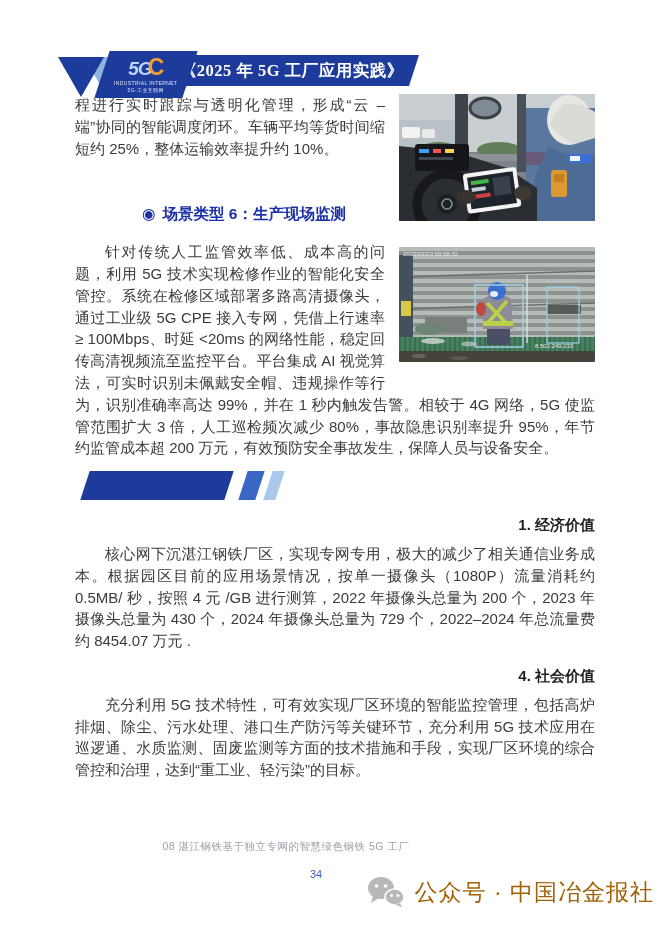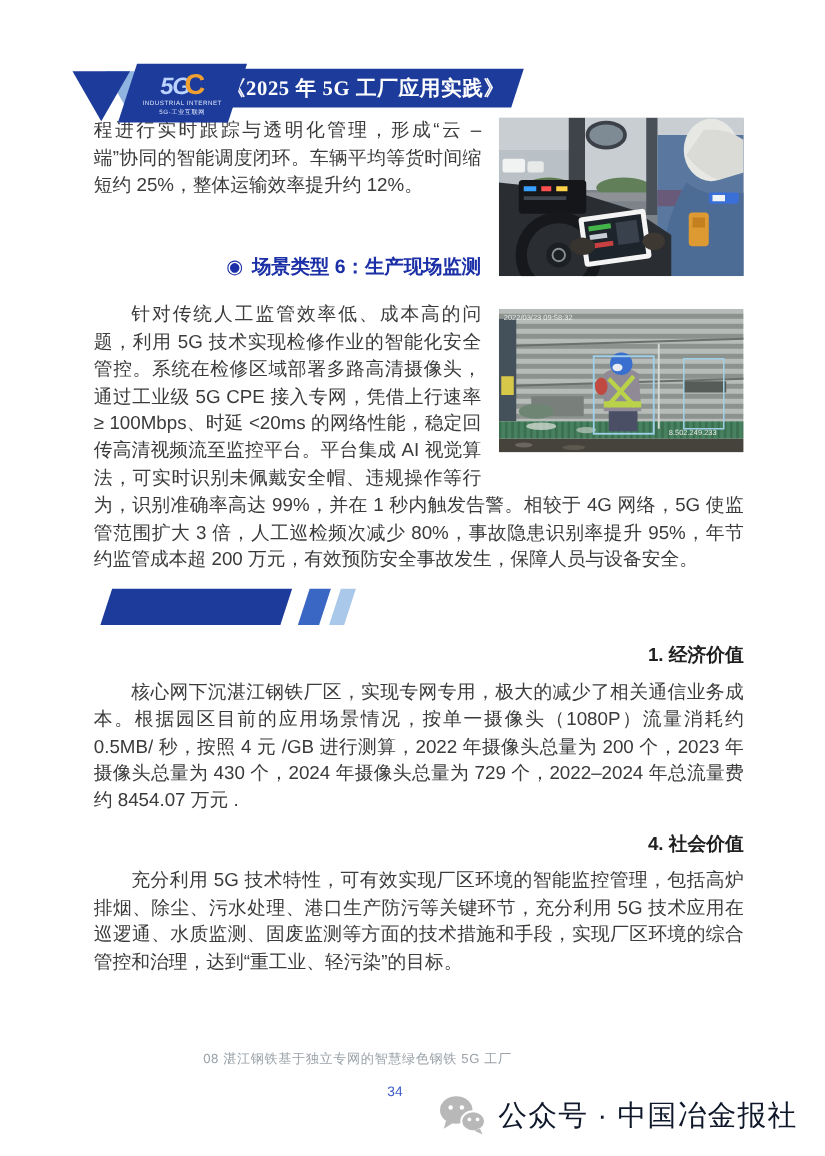--- a/index.html
+++ b/index.html
@@ -36,21 +36,21 @@
   .content { position:absolute; left:75px; top:94px; width:520px;
     font-size:15px; line-height:21.8px; color:#3b3b3b; text-align:justify; }
   .content p { margin:0; }
   .indent { text-indent:2em; }
   .photo { float:right; clear:right; margin-left:14px; margin-bottom:14px;
     overflow:hidden; border-radius:1px; }
   .photo1 { width:196px; height:127px; }
   .photo2 { width:196px; height:115px; margin-top:6px; }
   .p1 { margin-top:6px; }
   .scene-heading { color:#1b2fa6; font-weight:bold; font-size:15.5px;
-    margin:44px 0 16px 28px; text-align:right; }
+    margin:44px 0 16px 28px; text-align:center; }
   .scene-heading .bullet { margin-right:7px; }
 
   .banner-row { clear:both; position:relative; height:30px; margin-top:12px; }
   .banner { position:absolute; left:10px; top:0; width:144px; height:29px;
     background:#1d3b9b; transform:skewX(-18deg); }
   .banner-content { position:absolute; left:10px; top:0; width:144px; height:29px;
     display:flex; align-items:center; justify-content:center; gap:8px;
     color:#fff; font-weight:bold; font-size:15.5px;
     font-family:"Liberation Serif","DejaVu Serif",serif; }
   .stripe-a { position:absolute; left:168px; top:0; width:17px; height:29px;
@@ -59,22 +59,22 @@
     background:#a9c8ea; transform:skewX(-18deg); }
 
   .subhead { margin:13px 0 7px 30px; font-size:15px; font-weight:bold;
     color:#1f1f1f; text-align:right; }
 
   
   .caption { position:absolute; top:840px; left:0; width:572px; text-align:center;
     font-size:10.5px; color:#9aa1a8; letter-spacing:0.5px; }
   .pagenum { position:absolute; top:868px; left:0; width:632px; text-align:center;
     font-size:11px; color:#3c5bc8; }
-  .watermark { position:absolute; right:22px; top:876px; display:flex;
-    align-items:center; gap:10px; color:#0f172a; font-size:23px; letter-spacing:1px; }
+  .watermark { position:absolute; right:6px; top:876px; display:flex;
+    align-items:center; gap:10px; color:#a16207; font-size:23px; letter-spacing:1px; }
 </style>
 </head>
 <body>
 
 <div class="page">
 
   <div class="header">
     <div class="tri-light"></div>
     <div class="tri-dark"></div>
     <div class="logo-plate">
@@ -129,21 +129,21 @@
           <rect x="73" y="84" width="18" height="4" fill="#43b34a"></rect>
           <rect x="73" y="91" width="14" height="4" fill="#c7cdd4"></rect>
           <rect x="73" y="98" width="18" height="4" fill="#c94040"></rect>
           <rect x="95" y="84" width="17" height="18" fill="#39424c"></rect>
         </g>
         <ellipse cx="67" cy="103" rx="10" ry="7" fill="#37332e"></ellipse>
         <ellipse cx="124" cy="99" rx="9" ry="7" fill="#3d3831"></ellipse>
       </svg>
     </div>
 
-    <p class="p1">程进行实时跟踪与透明化管理，形成“云 – 端”协同的智能调度闭环。车辆平均等货时间缩短约 25%，整体运输效率提升约 12%。</p>
+    <p class="p1">程进行实时跟踪与透明化管理，形成“云 – 端”协同的智能调度闭环。车辆平均等货时间缩短约 25%，整体运输效率提升约 10%。</p>
 
     <div class="scene-heading"><span class="bullet">◉</span><span>场景类型 6：生产现场监测</span></div>
 
     <div class="photo photo2">
       <svg width="196" height="115" viewBox="0 0 196 115">
         <defs>
           <pattern id="louver" width="196" height="8" patternUnits="userSpaceOnUse">
             <rect width="196" height="4" fill="#b7bcb8"></rect>
             <rect y="4" width="196" height="4" fill="#8c928e"></rect>
           </pattern>

